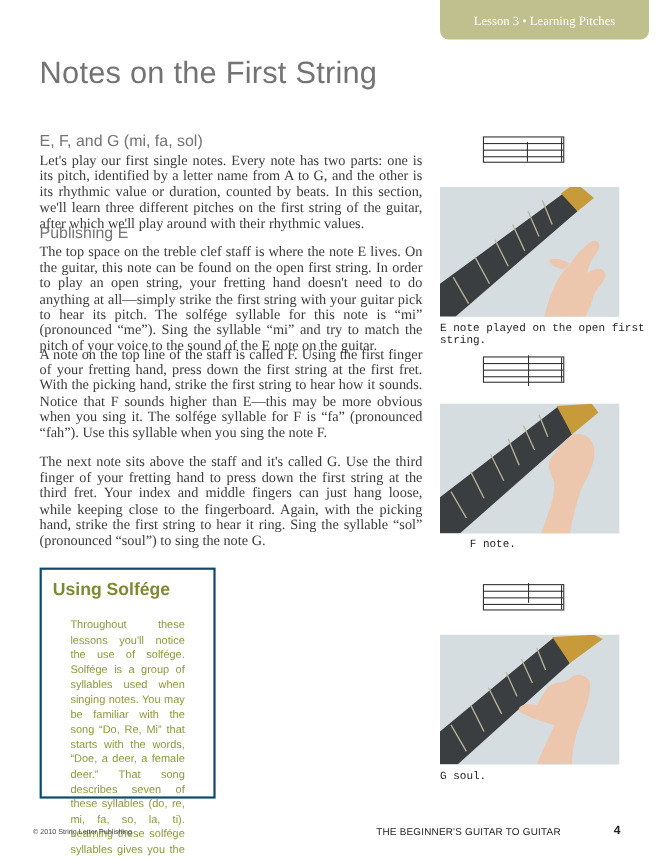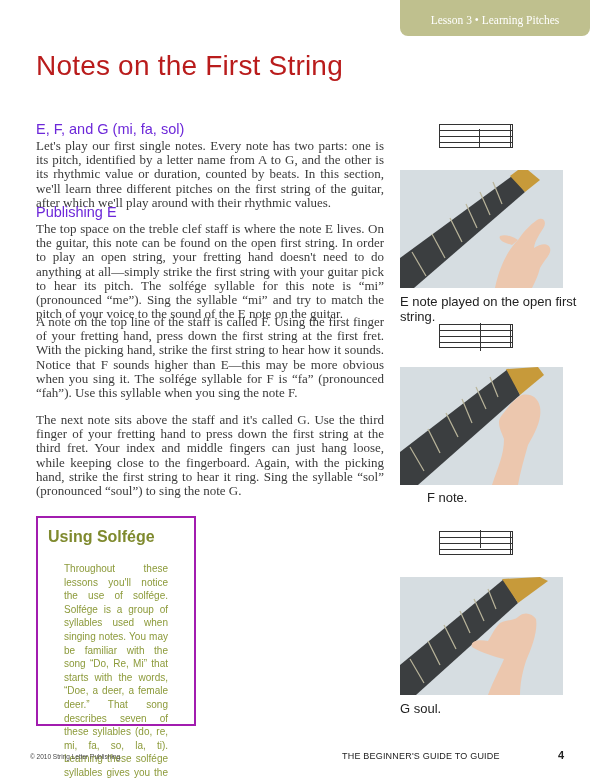--- a/index.html
+++ b/index.html
@@ -8,53 +8,53 @@
   .lesson-tab {
     position: absolute; left: 400px; top: -12px; width: 190px; height: 48px;
     background: #bfc08e; border-radius: 0 0 8px 8px;
     color: #ffffff; font-family: "Liberation Serif", serif; font-size: 11.5px;
     display: flex; align-items: flex-end; justify-content: center; padding-bottom: 10px; box-sizing: border-box;
   }
 
   .page-title {
     position: absolute; left: 36px; top: 50px; margin: 0;
     font-family: "Liberation Sans", sans-serif; font-weight: normal;
-    color: #b91c1c; font-size: 28px; letter-spacing: 0.2px;
+    color: #737373; font-size: 28px; letter-spacing: 0.2px;
   }
 
   .main-col { position: absolute; left: 36px; width: 348px; }
   .section-heading {
-    font-family: "Liberation Sans", sans-serif; font-size: 14.5px; color: #6d28d9; margin: 0; font-weight: normal; line-height: 18px;
+    font-family: "Liberation Sans", sans-serif; font-size: 14.5px; color: #737373; margin: 0; font-weight: normal; line-height: 18px;
   }
   .body-text {
     font-family: "Liberation Serif", serif; font-size: 13px; line-height: 14.2px; color: #3a3a3a; text-align: justify; margin: 1px 0 0 0;
   }
 
   .sidebar-box {
     position: absolute; left: 36px; top: 516px; width: 160px; height: 210px;
-    border: 2px solid #a21caf; box-sizing: border-box; padding: 10px 10px 8px 10px;
+    border: 2px solid #0c4a6e; box-sizing: border-box; padding: 10px 10px 8px 10px;
   }
   .sidebar-title {
     font-family: "Liberation Sans", sans-serif; font-weight: bold; color: #7f8a2e; font-size: 16px; margin: 0 0 5px 0;
   }
   .sidebar-text {
     font-family: Liberation Sans, sans-serif; font-size: 10px; line-height: 13.6px; color: #8c9a3a; text-align: justify; margin: 16px;
   }
 
   .staff {
     position: absolute; width: 74px; height: 24px; border: 1px solid #333; box-sizing: border-box;
   }
   .staff .line { position: absolute; left: 0; right: 0; height: 1px; background: #333; }
   .staff .bar { position: absolute; top: 0; bottom: 0; width: 1px; background: #333; }
 
   .photo {
     position: absolute; left: 400px; width: 163px; height: 118px; overflow: hidden; background: #d8dfe2;
   }
   .caption {
-    position: absolute; left: 400px; font-family: Liberation Sans, sans-serif; font-size: 13px; color: #222;
+    position: absolute; left: 400px; font-family: Liberation Mono, monospace; font-size: 10px; color: #222;
   }
 
   .footer-copyright { position: absolute; left: 30px; top: 753px; font-family: "Liberation Sans", sans-serif; font-size: 6.5px; color: #444; }
   .footer-book { position: absolute; left: 342px; top: 751px; font-family: "Liberation Sans", sans-serif; font-size: 9px; color: #222; letter-spacing: 0.2px; }
   .footer-page { position: absolute; left: 558px; top: 749px; font-family: "Liberation Sans", sans-serif; font-size: 11px; font-weight: bold; color: #222; }
 </style>
 </head>
 <body>
 
 <div class="lesson-tab">
@@ -156,14 +156,14 @@
         <line x1="60" y1="34" x2="70" y2="56"></line>
       <line x1="74" y1="22" x2="84" y2="44"></line>
         <line x1="88" y1="12" x2="96" y2="32"></line>
     </g>
     <path d="M88 118 C94 102 100 92 104 82 C96 80 82 76 72 70 C70 64 78 62 88 64 C92 58 94 52 100 46 C108 42 114 44 118 40 C124 34 132 36 136 42 C138 54 132 70 126 84 C122 96 120 108 120 118 Z" fill="#ecc7ae"></path>
   </svg>
 </div>
 <div class="caption" style="top:701px;">G soul.</div>
 
 <div class="footer-copyright">© 2010 String Letter Publishing</div>
-<div class="footer-book">THE BEGINNER'S GUIDE TO GUIDE</div>
+<div class="footer-book">THE BEGINNER'S GUITAR TO GUITAR</div>
 <div class="footer-page">4</div>
 
 </body></html>

